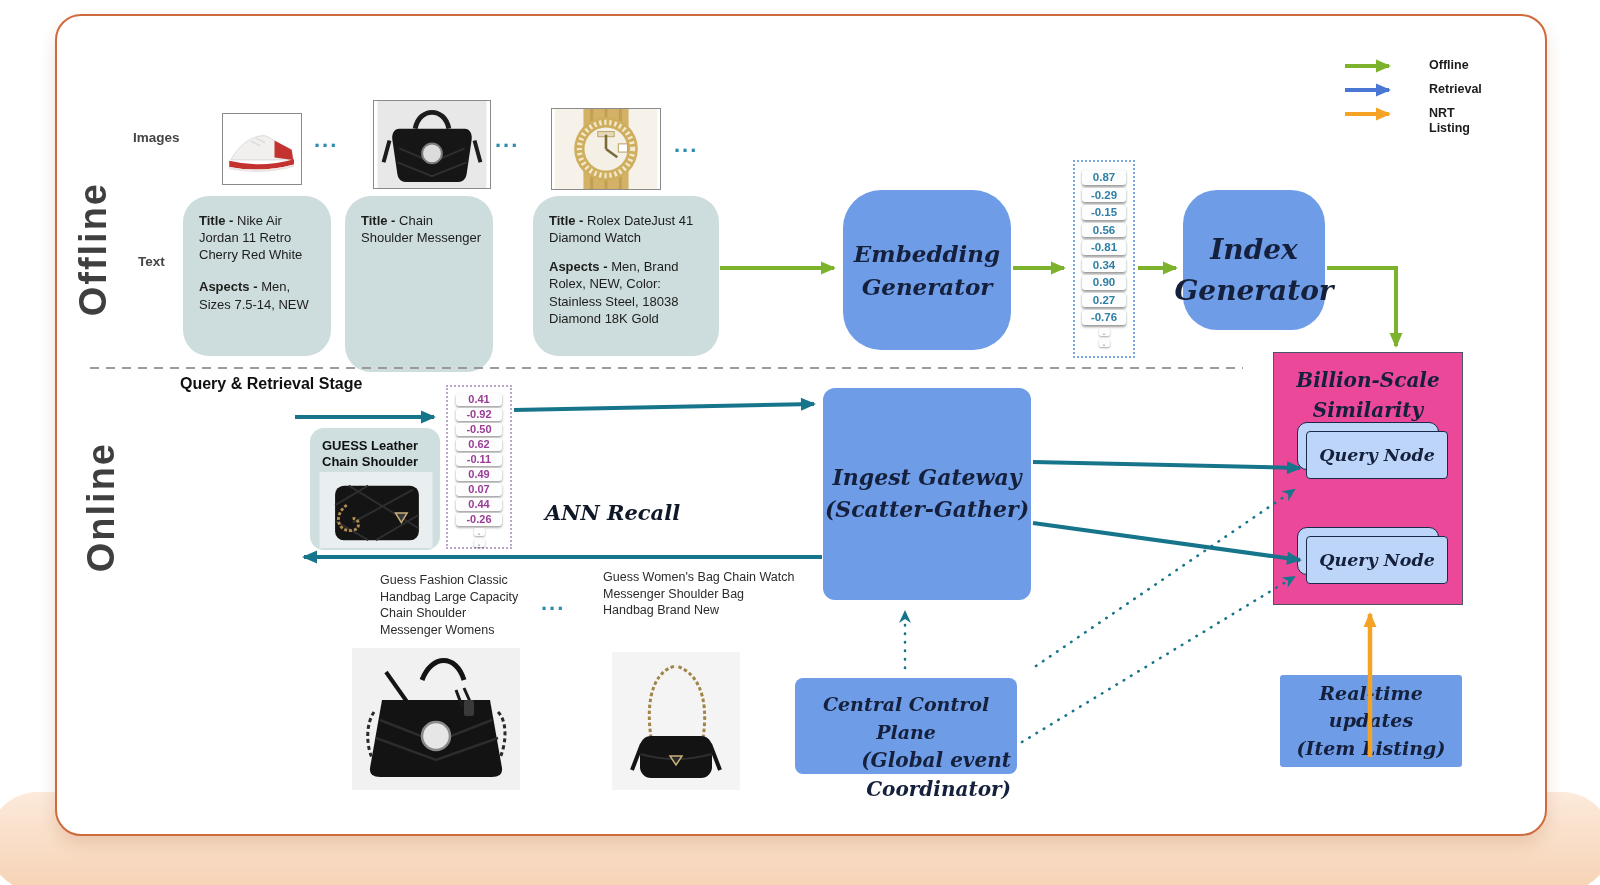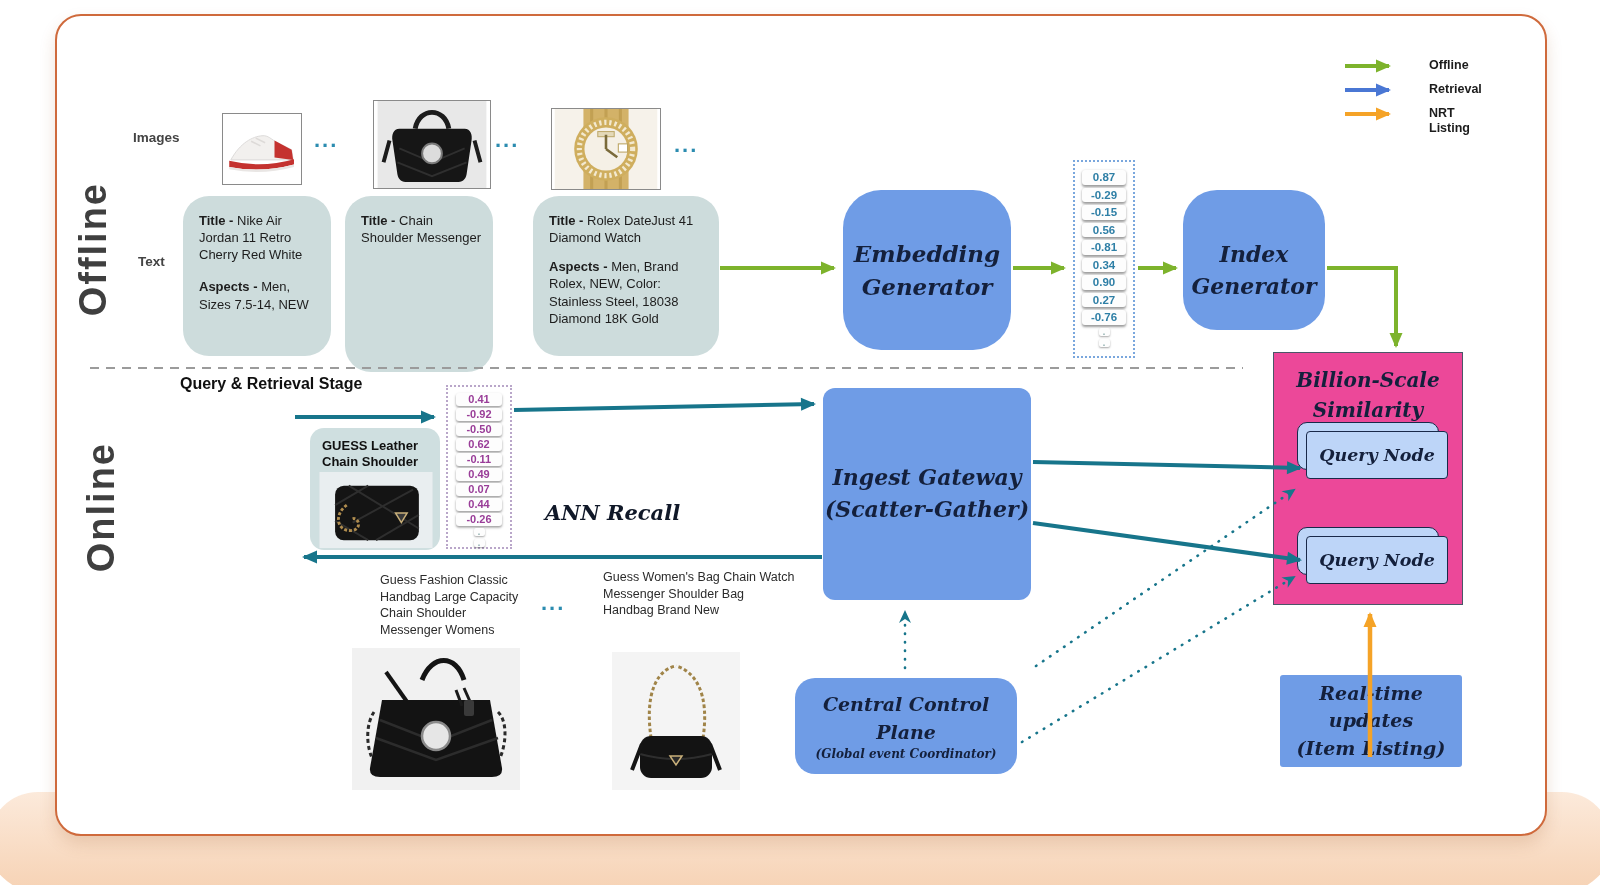--- a/index.html
+++ b/index.html
@@ -186,21 +186,21 @@
         <span class="chip">0.27</span>
         <span class="chip">-0.76</span>
       </div>
     <div>
         <span class="dotchip">.</span>
         <span class="dotchip">.</span>
       </div>
   </div>
 
   <div class="bluebox" style="left:1183px;top:190px;width:142px;height:140px;border-radius:34px;">
-    <div class="hand" style="font-size:22px;margin-top:21px;">
+    <div class="hand" style="font-size:28px;margin-top:21px;">
       <div>Index</div>
       <div>Generator</div>
     </div>
   </div>
 
   <div class="engine" style="left:1273px;top:352px;width:190px;height:253px;">
     <div class="engine-title hand">
       <div>Billion-Scale</div>
       <div>Similarity Engine</div>
     </div>
@@ -284,23 +284,23 @@
     <svg viewBox="0 0 128 138">
       <rect width="128" height="138" fill="#f4f4f4"></rect>
       <path d="M40 92 C30 34 50 16 64 14 M90 92 C100 38 80 18 64 14" stroke="#a08448" stroke-width="3" fill="none" stroke-dasharray="3.5 2.5"></path>
       <rect x="28" y="84" width="72" height="42" rx="11" fill="#131313"></rect>
       <path d="M28 102 Q64 112 100 102" stroke="#2e2e2e" stroke-width="2" fill="none"></path>
       <path d="M58 104 L70 104 L64 113 Z" fill="#2a2a2a" stroke="#c9b07a" stroke-width="1.5"></path>
       <path d="M30 92 L20 118 M98 92 L108 118" stroke="#141414" stroke-width="4"></path>
     </svg>
   </div>
 
-  <div class="bluebox" style="left:795px;top:678px;width:222px;height:96px;border-radius:20px;justify-content:space-between;padding:13px 6px 11px 6px;">
+  <div class="bluebox" style="left:795px;top:678px;width:222px;height:96px;border-radius:8px;justify-content:space-between;padding:13px 6px 11px 6px;">
     <div class="hand" style="font-size:19px;">Central Control Plane</div>
-    <div class="hand" style="font-size:12px;text-align:right;">(Global event Coordinator)</div>
+    <div class="hand" style="font-size:20px;text-align:right;">(Global event Coordinator)</div>
   </div>
 
   <div class="bluebox" style="left:1280px;top:675px;width:182px;height:92px;border-radius:3px;">
     <div class="hand" style="font-size:19px;">
       <div>Real-time updates</div>
       <div>(Item Listing)</div>
     </div>
   </div>
 
   <svg class="overlay" width="1600" height="885">

